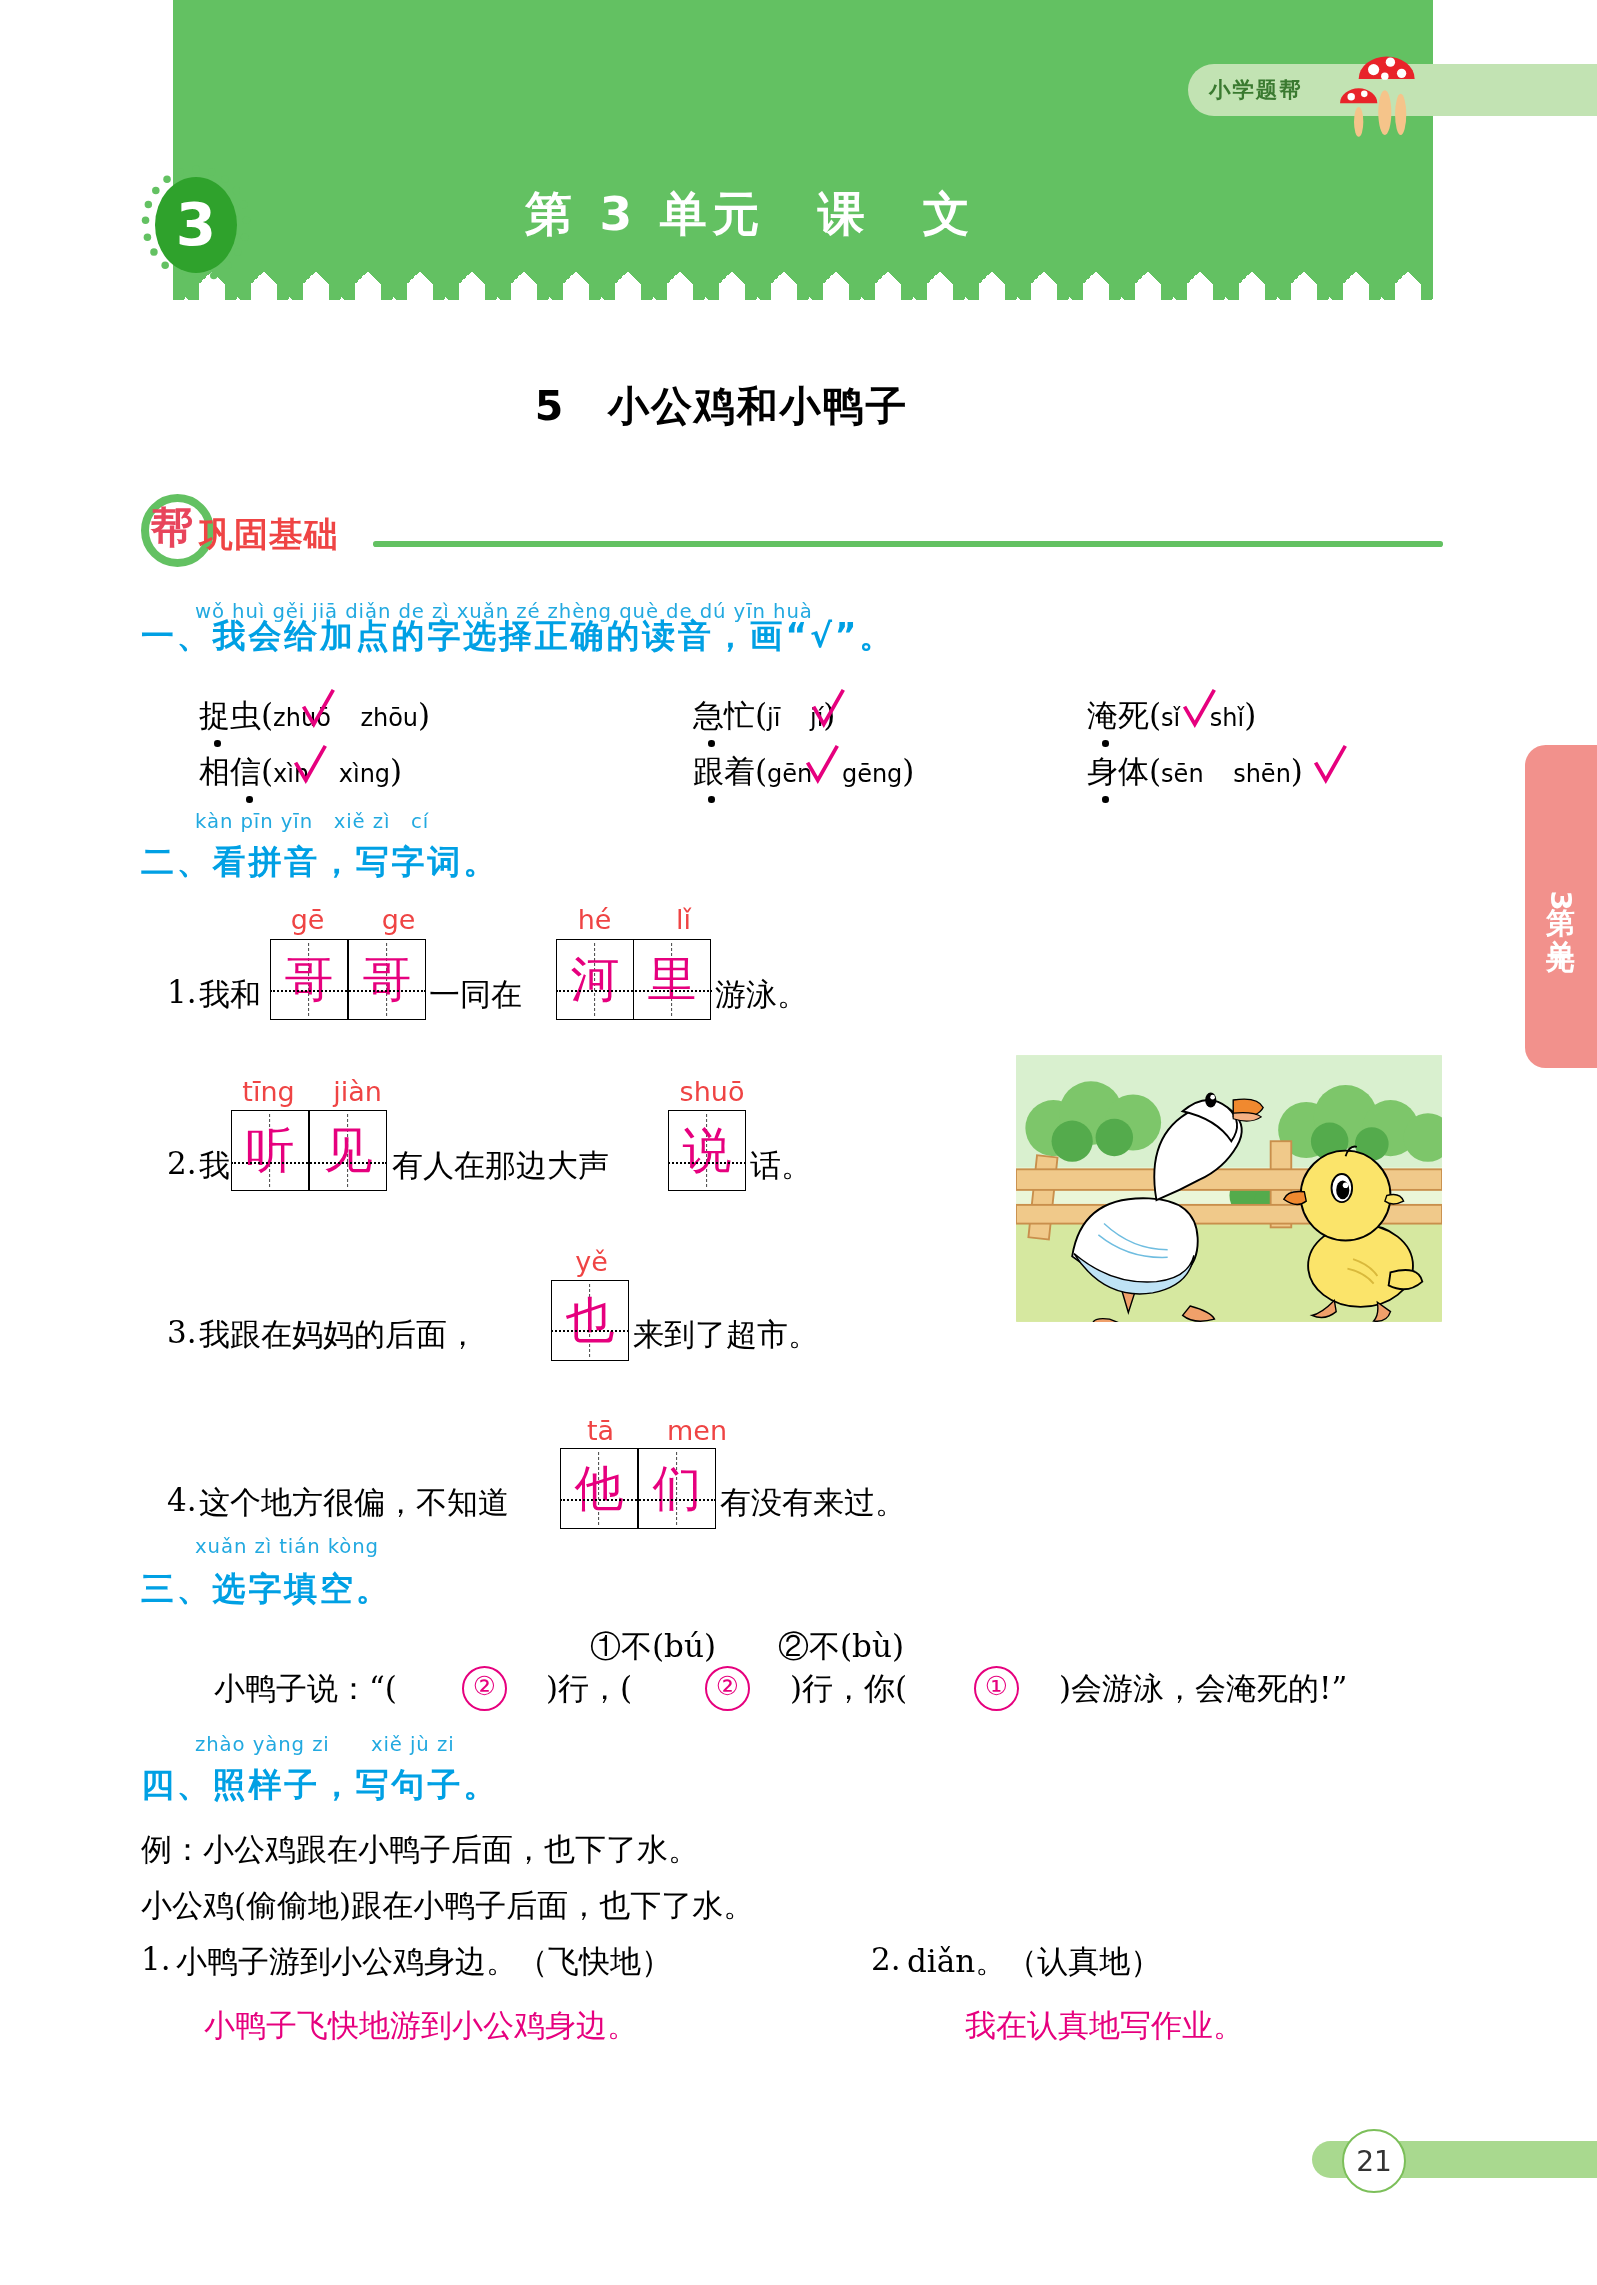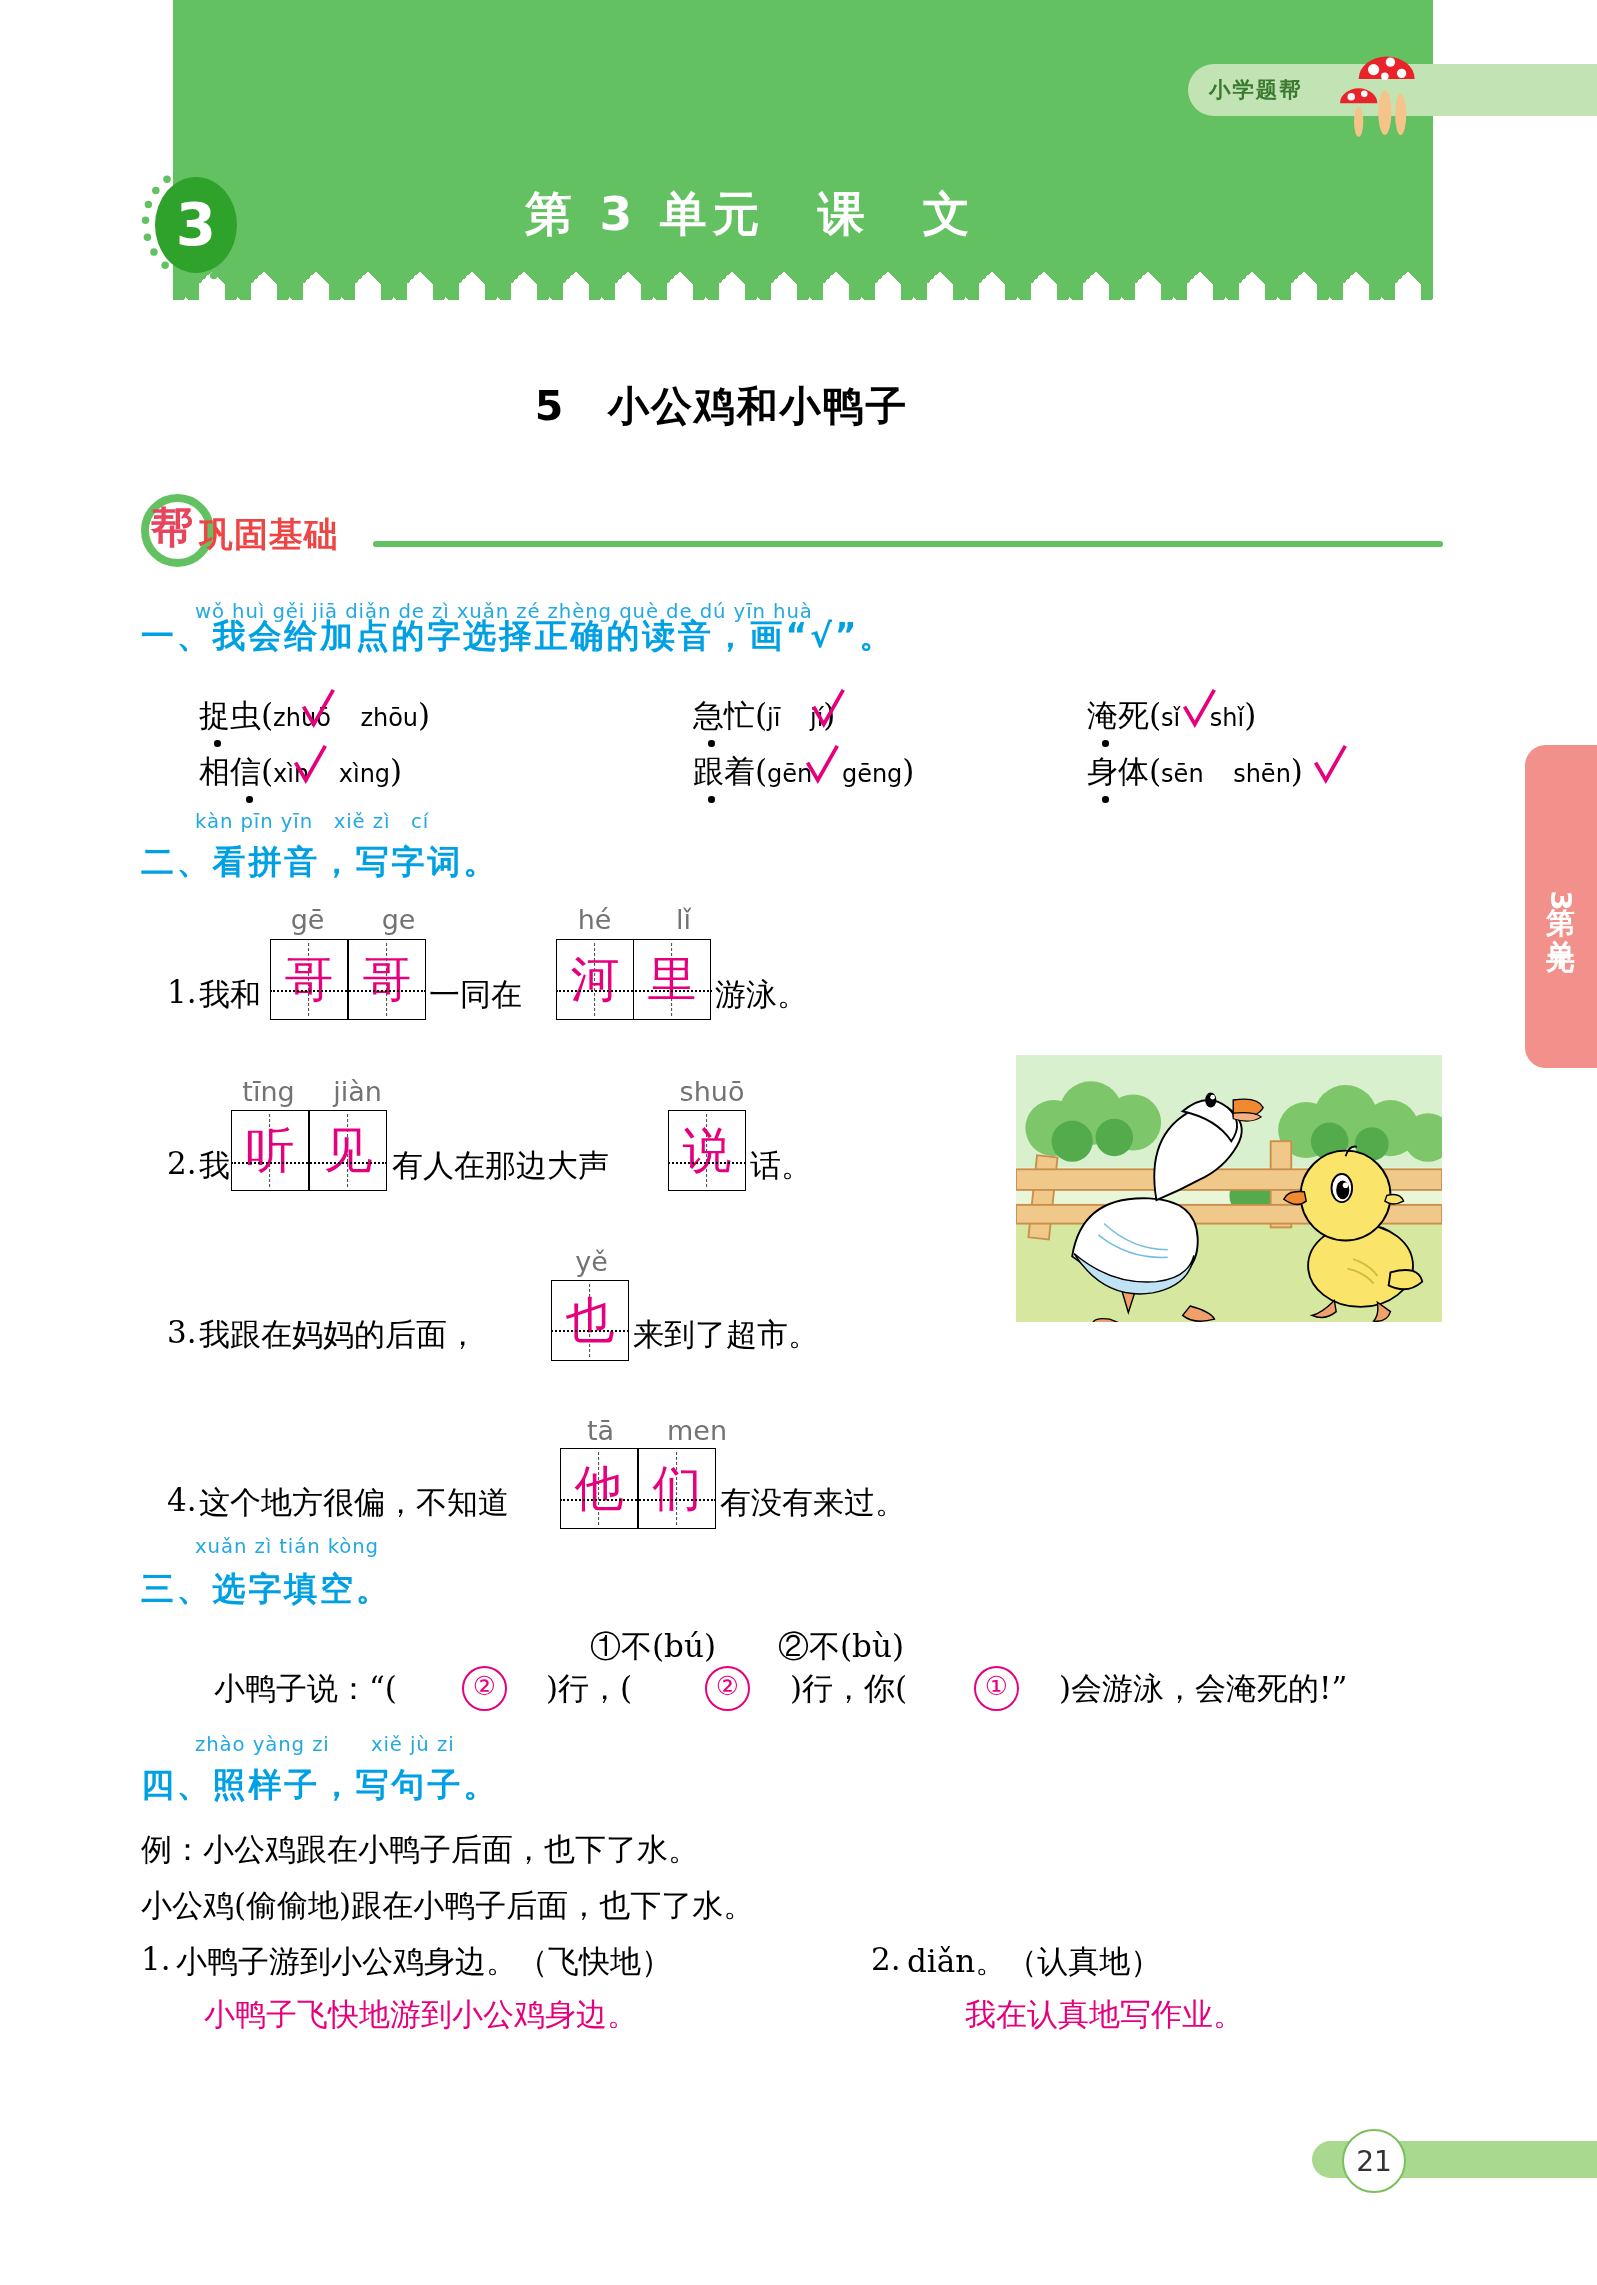--- a/index.html
+++ b/index.html
@@ -119,21 +119,21 @@
   .tian .vdash {
     position:absolute; left:50%; top:2.8px; bottom:2.8px; width:0;
     border-left:1.9px dashed #444; transform:translateX(-0.9px);
   }
   .tian .ans {
     position:absolute; left:0; right:0; top:50%; transform:translateY(-52%);
     text-align:center; color:#e6007e; font-size:49px; line-height:1;
     font-family:"DejaVu Serif", serif;
   }
   .gridpy {
-    position:absolute; text-align:center; color:#737373;
+    position:absolute; text-align:center; color:#ef4444;
     font-family:"DejaVu Sans", sans-serif; font-size:27px; white-space:nowrap;
   }
   .sent { position:absolute; font-size:31px; color:#000; white-space:nowrap;
           font-family:"DejaVu Serif", serif; }
   .dotline { position:absolute; height:0; border-top:2.8px dotted #000; }
 
   
   .illus {
     position:absolute; left:1015px; top:1054px; width:426px; height:267px;
     border:1.9px solid #ffffff; overflow:hidden; border-radius:1.9px;
@@ -143,20 +143,21 @@
   .circ-ans {
     position:absolute; width:41px; height:41px; border:2.8px solid #e6007e;
     border-radius:50%; color:#e6007e; font-size:26px; text-align:center;
     line-height:37px; font-family:"DejaVu Sans", sans-serif;
   }
 
   
   .hand {
     position:absolute; color:#e6007e; font-size:31px; white-space:nowrap;
     font-family:"DejaVu Serif", serif;
+    margin-top:11px;
   }
 
   
   .side-tab {
     position:absolute; left:1525px; top:745px; width:72px; height:323px;
     background:#f2918c; border-radius:20.6px 0 0 20.6px;
     display:flex; align-items:center; justify-content:center;
   }
   .side-tab-text {
     color:#ffffff; font-size:29px; font-family:"DejaVu Sans", sans-serif;

